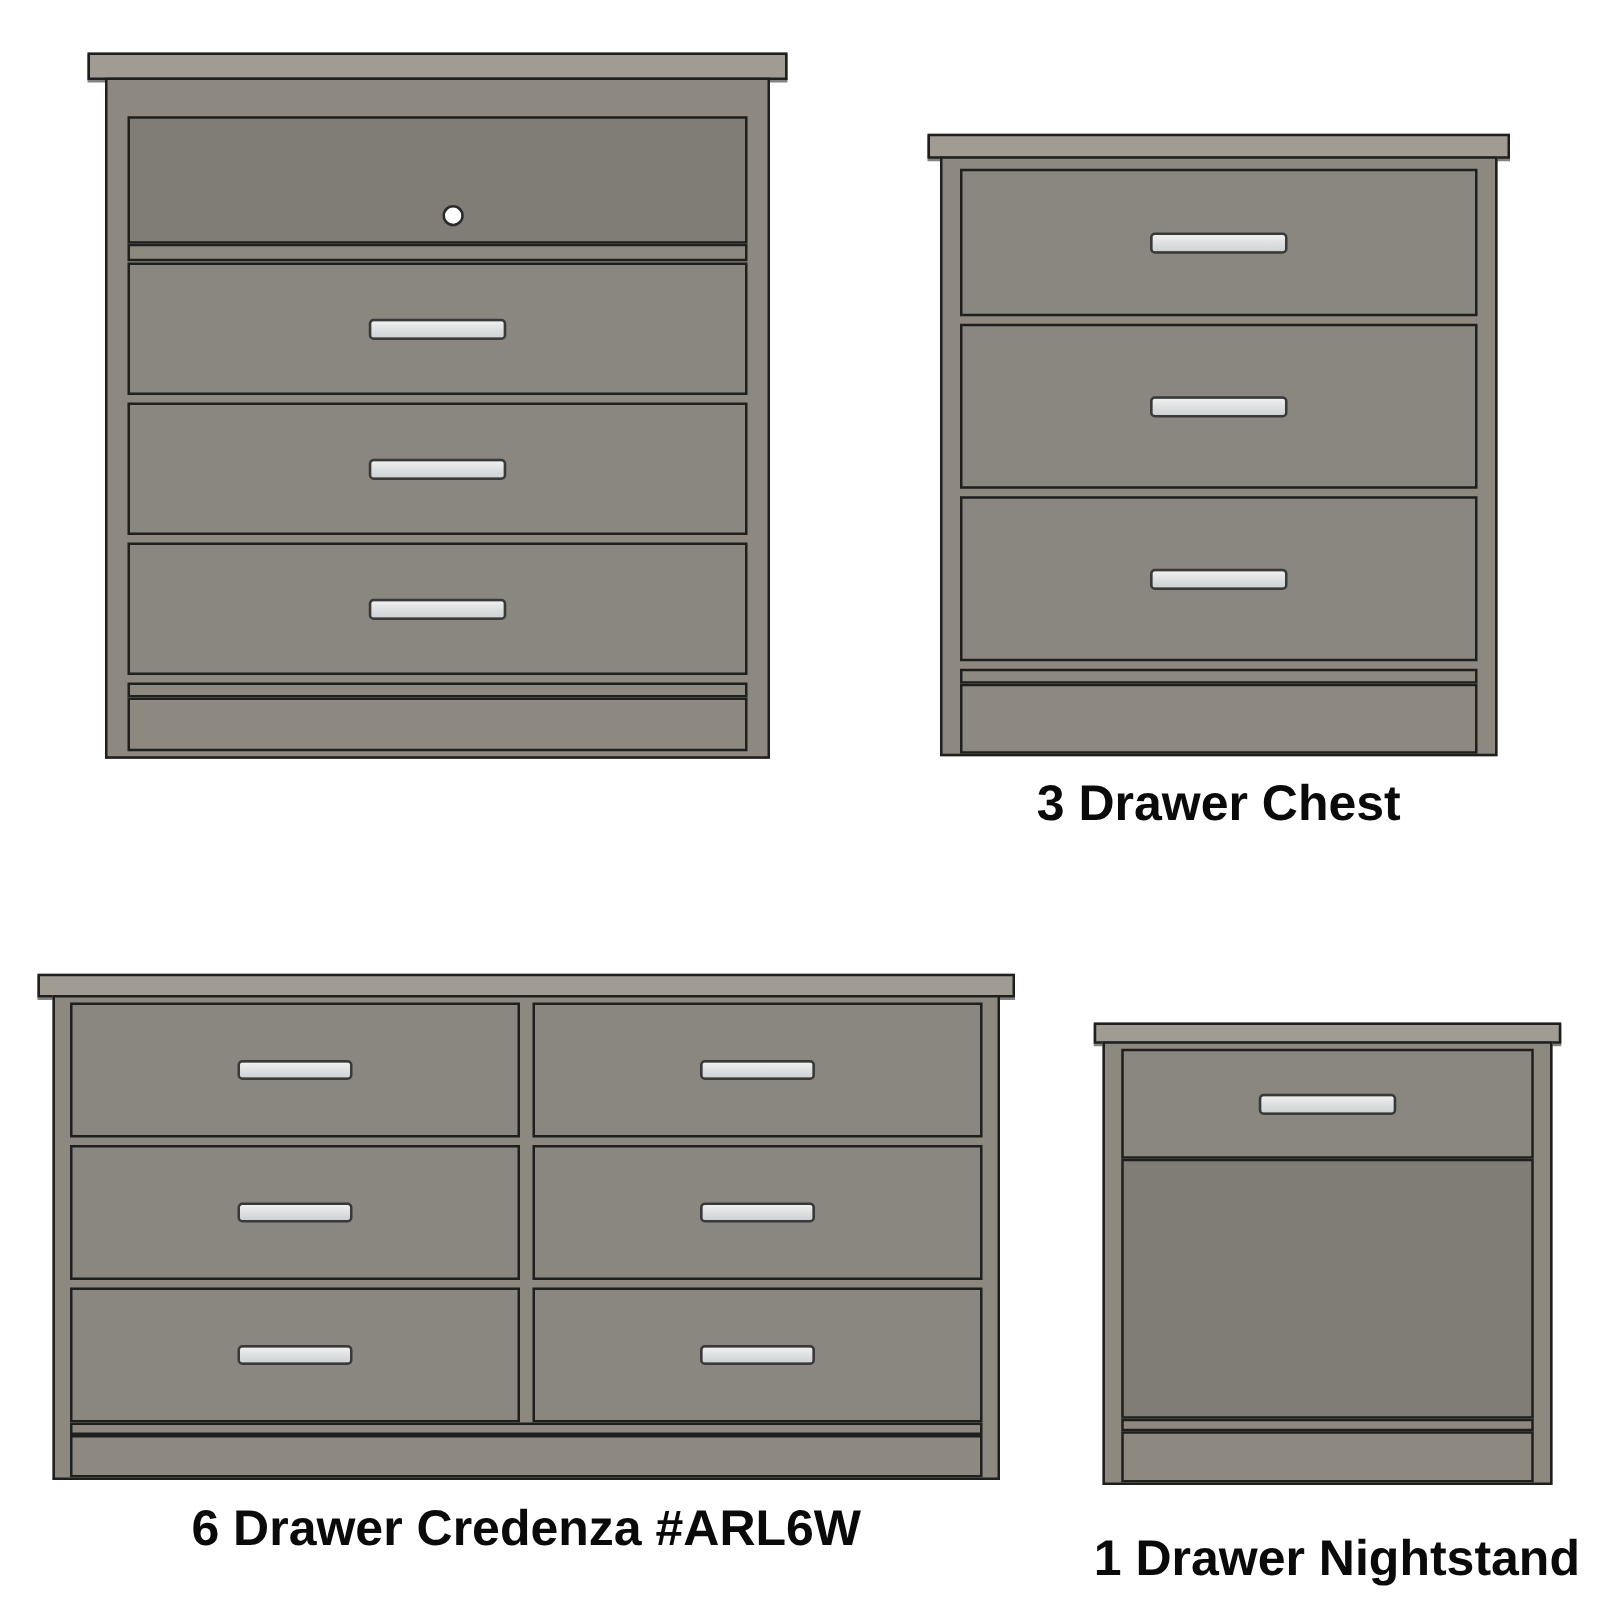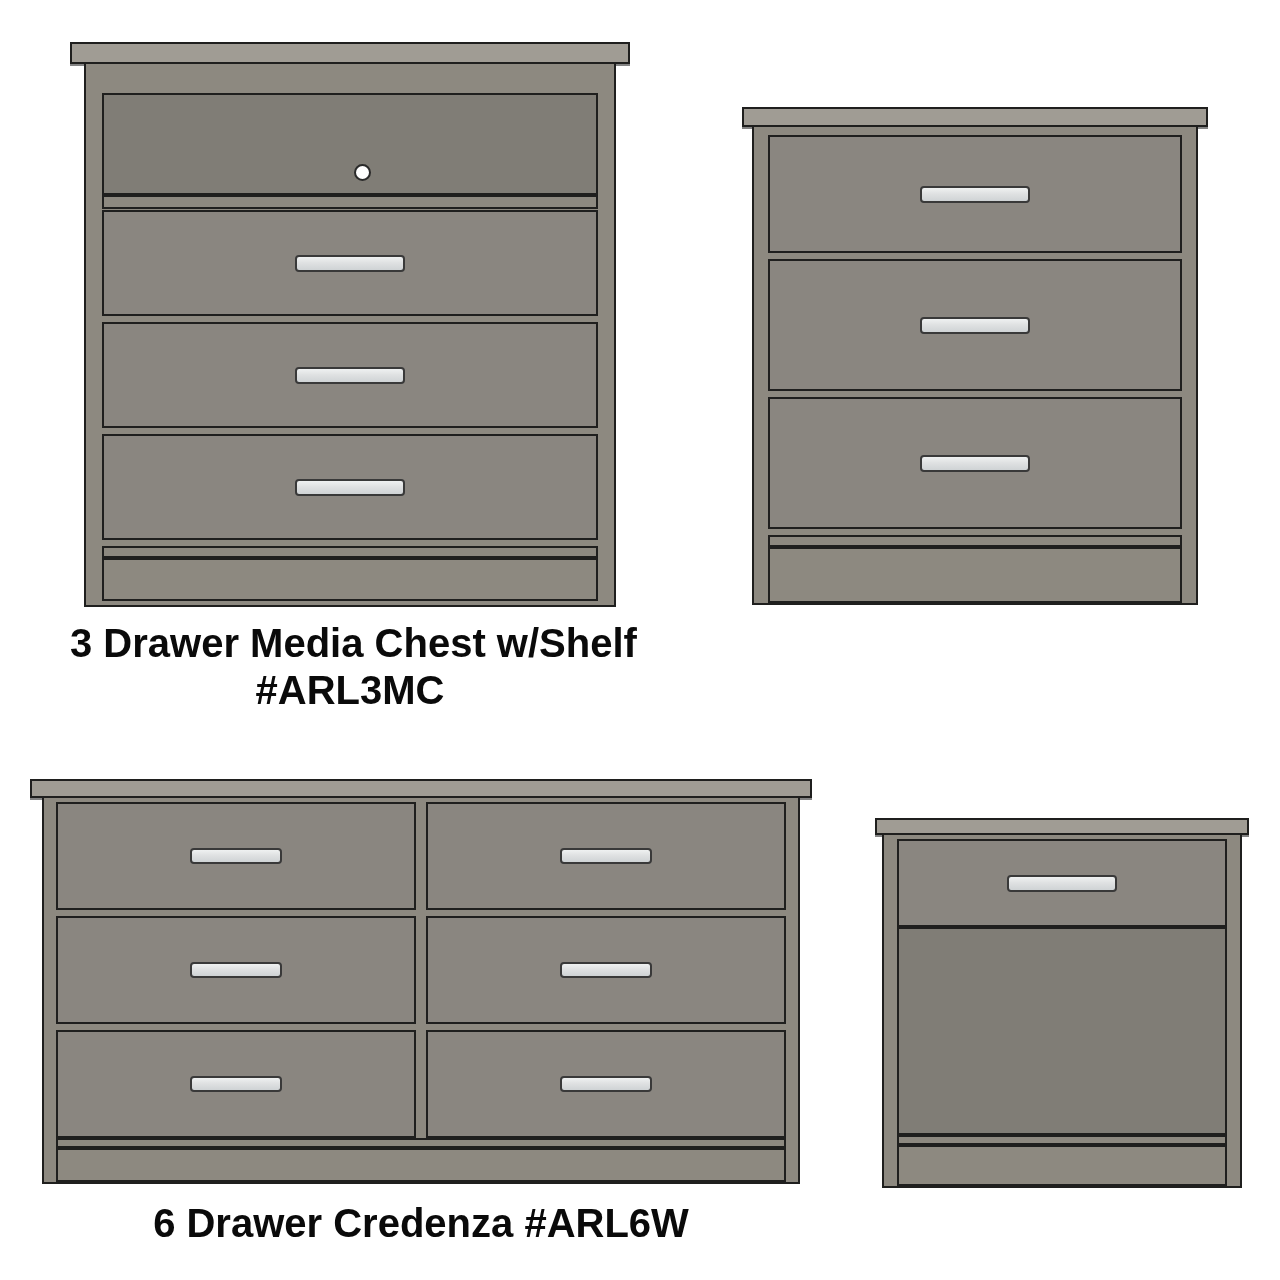--- a/index.html
+++ b/index.html
@@ -82,42 +82,39 @@
     <div class="drawer" style="left:16px; top:258px; width:496px; height:106px;">
       <div class="handle w110"></div>
     </div>
     <div class="drawer" style="left:16px; top:370px; width:496px; height:106px;">
       <div class="handle w110"></div>
     </div>
 
     <div class="strip" style="left:16px; top:482px; width:496px; height:12px;"></div>
     <div class="strip" style="left:16px; top:494px; width:496px; height:43px;"></div>
   </div>
-  <div class="caption" style="top:578px;">
-    <div>3 Drawer Media Chest w/Shelf</div>
-    <div>#ARL3MC</div>
-  </div>
 </div>
 
 <div class="unit" style="left:742px; top:107px; width:466px; height:620px;">
   <div class="cap" style="left:0; top:0; width:466px; height:20px;"></div>
   <div class="carcass" style="left:10px; top:18px; width:446px; height:480px;">
     <div class="drawer" style="left:14px; top:8px; width:414px; height:118px;">
       <div class="handle w110"></div>
     </div>
     <div class="drawer" style="left:14px; top:132px; width:414px; height:132px;">
       <div class="handle w110"></div>
     </div>
     <div class="drawer" style="left:14px; top:270px; width:414px; height:132px;">
       <div class="handle w110"></div>
     </div>
     <div class="strip" style="left:14px; top:408px; width:414px; height:12px;"></div>
     <div class="strip" style="left:14px; top:420px; width:414px; height:56px;"></div>
   </div>
   <div class="caption" style="top:513px;">
+    <div>3 Drawer Chest</div>
   </div>
 </div>
 
 <div class="unit" style="left:30px; top:779px; width:782px; height:470px;">
   <div class="cap" style="left:0; top:0; width:782px; height:19px;"></div>
   <div class="carcass" style="left:12px; top:17px; width:758px; height:388px;">
 
     <div class="drawer" style="left:12px; top:4px; width:360px; height:108px;">
       <div class="handle w90"></div>
     </div>
@@ -149,13 +146,16 @@
 <div class="unit" style="left:875px; top:818px; width:374px; height:450px;">
   <div class="cap" style="left:0; top:0; width:374px; height:17px;"></div>
   <div class="carcass" style="left:7px; top:15px; width:360px; height:355px;">
     <div class="drawer" style="left:13px; top:4px; width:330px; height:88px;">
       <div class="handle w110"></div>
     </div>
     <div class="panel" style="left:13px; top:92px; width:330px; height:208px;"></div>
     <div class="strip" style="left:13px; top:300px; width:330px; height:10px;"></div>
     <div class="strip" style="left:13px; top:310px; width:330px; height:41px;"></div>
   </div>
+  <div class="caption" style="top:406px;">
+    <div>1 Drawer Nightstand</div>
+  </div>
 </div>
 
 </body></html>

